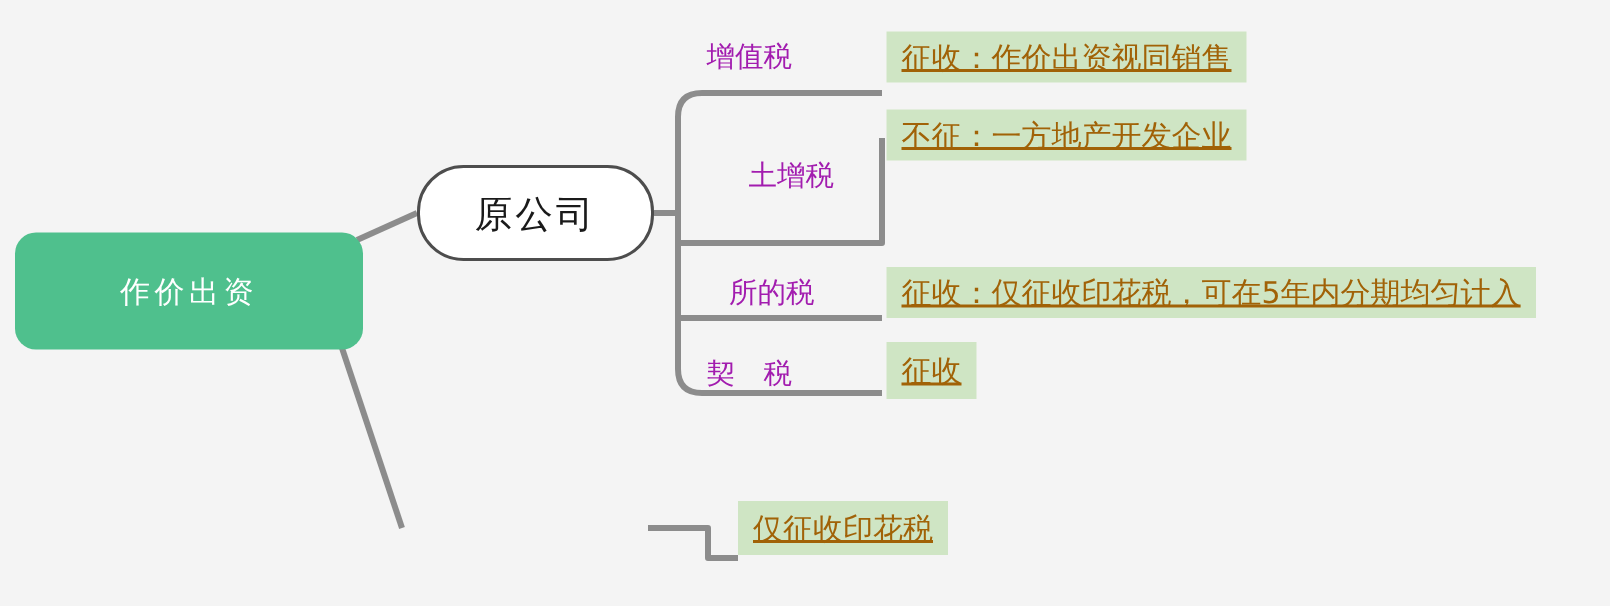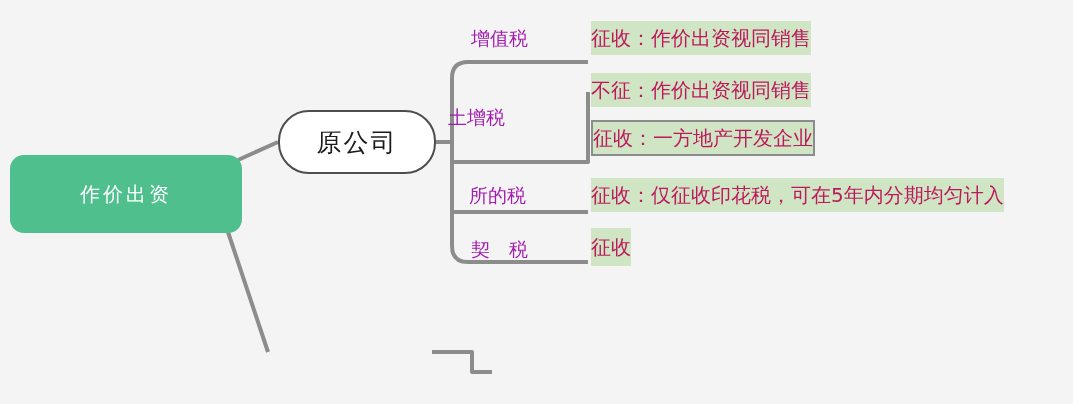--- a/index.html
+++ b/index.html
@@ -71,28 +71,29 @@
     color: #a21caf;
     font-size: 19px;
     line-height: 1;
     white-space: pre;
   }
 
   
   .chip {
     position: absolute;
     background: #cfe5c4;
-    color: #be185d;
+    color: #a16207;
     font-size: 20px;
     line-height: 1;
     white-space: pre;
     display: flex;
     align-items: center;
     box-sizing: border-box;
-    padding: 0 0;
+    padding: 0 10px;
+    text-decoration: underline;
   }
   
   .chip-framed {
     border: 2px solid #8c8c8c;
     background: #cfe5c4;
   }
 </style>
 </head>
 <body>
 
@@ -124,30 +125,30 @@
     <span class="label">作价出资</span>
   </div>
 
   <div class="box-node" id="node-original">
     <span class="label">原公司</span>
   </div>
 
 
   <div class="tax-label" style="left:471px; top:29px;">增值税</div>
 
-  <div class="tax-label" style="left:448px; top:108px;">土增税</div>
+  <div class="tax-label" style="left:499px; top:108px;">土增税</div>
 
-  <div class="tax-label" style="left:469px; top:186px;">所的税</div>
+  <div class="tax-label" style="left:486px; top:186px;">所的税</div>
 
   <div class="tax-label" style="left:471px; top:240px;">契　税</div>
 
   <div class="chip" style="left:591px; top:21px; height:34px;">征收：作价出资视同销售</div>
 
-  <div class="chip" style="left:591px; top:73px; height:34px;">不征：作价出资视同销售</div>
+  <div class="chip" style="left:591px; top:73px; height:34px;">不征：一方地产开发企业</div>
 
-  <div class="chip chip-framed" style="left:591px; top:120px; height:36px;">征收：一方地产开发企业</div>
 
   <div class="chip" style="left:591px; top:178px; height:34px;">征收：仅征收印花税，可在5年内分期均匀计入</div>
 
   <div class="chip" style="left:591px; top:228px; height:38px;">征收</div>
 
+  <div class="chip" style="left:492px; top:334px; height:36px;">仅征收印花税</div>
 
 </div>
 
 </body></html>

